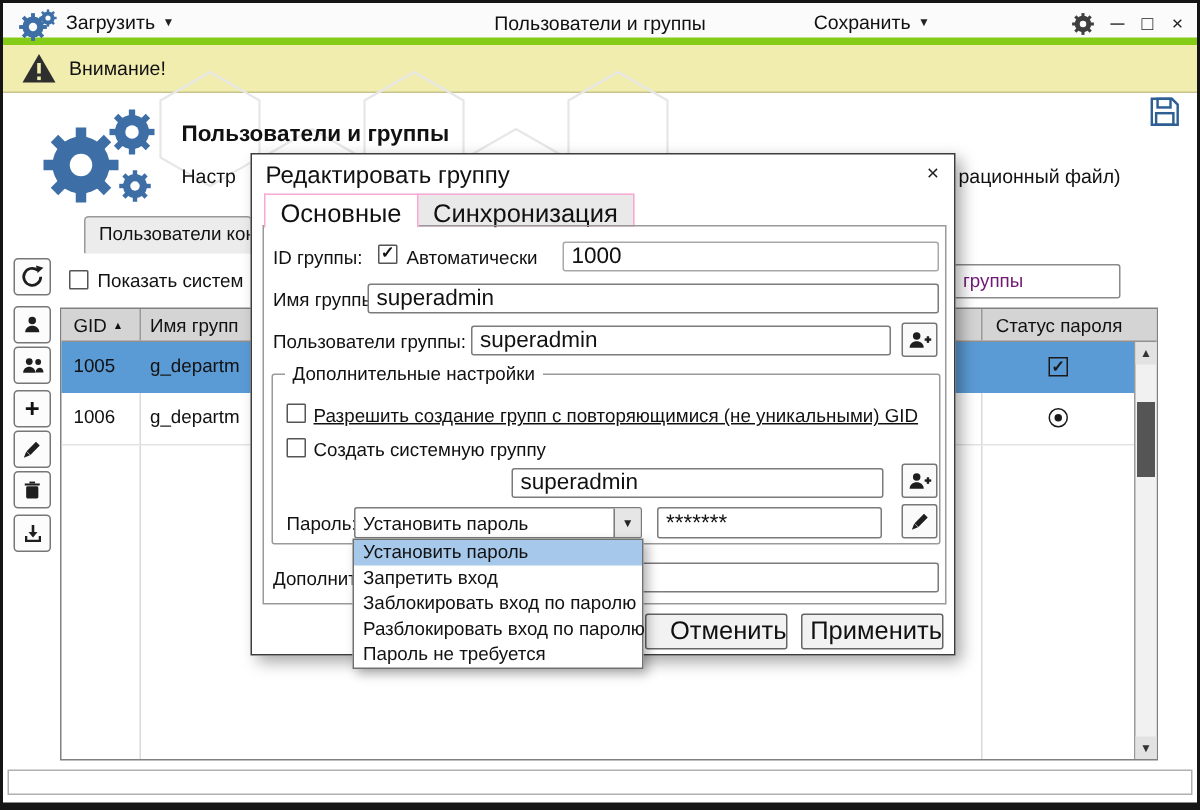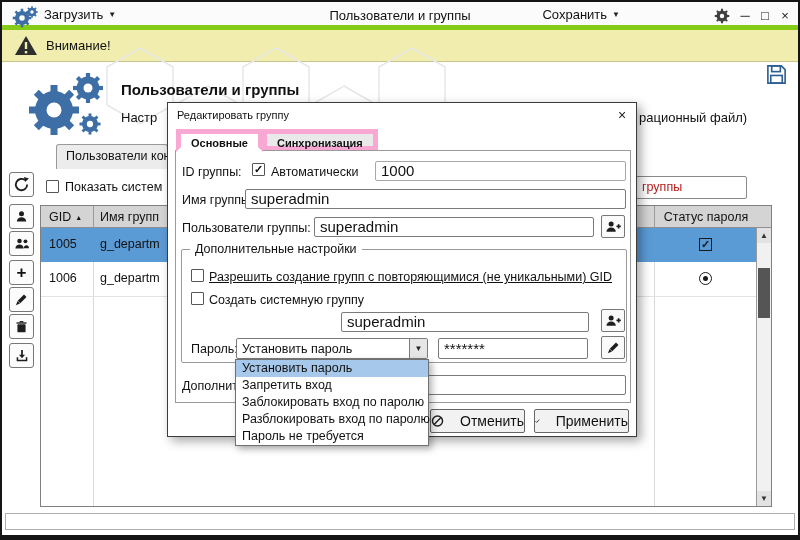--- a/index.html
+++ b/index.html
@@ -4,21 +4,21 @@
 <style>
   * { margin:0; padding:0; box-sizing:border-box; }
   html,body { background:#888; }
   #app {
     position:relative; width:800px; height:540px; overflow:hidden;
     background:#ffffff; border:2px solid #151515; border-bottom-width:5px;
     font-family:"Liberation Sans", sans-serif; color:#111;
   }
   .abs { position:absolute; }
   .lbl { font-size:12.5px; color:#111; white-space:nowrap; }
-  .muted { color:#b91c1c; }
+  .muted { color:#701a75; }
   .input {
     position:absolute; background:#fff; border:1px solid #7b7b7b; border-radius:2px;
     font-size:15px; line-height:18px; height:20px; padding:0 5px;
     white-space:nowrap; overflow:hidden; color:#111;
   }
   .checkbox {
     position:absolute; width:13px; height:13px; border:1px solid #555; background:#fff;
     border-radius:1px; font-size:11px; line-height:11px; text-align:center; font-weight:bold;
   }
   
@@ -58,40 +58,40 @@
   .sb-thumb { position:absolute; left:1px; right:1px; top:40px; height:50px; background:#555; }
   .cbx-glyph { width:13px; height:13px; border:1.6px solid #1a1a1a; display:flex; align-items:center;
     justify-content:center; font-size:11px; font-weight:bold; color:#1a1a1a; }
   .radio-glyph { width:13px; height:13px; border:1.6px solid #1a1a1a; border-radius:50%;
     display:flex; align-items:center; justify-content:center; }
   .radio-dot { width:5px; height:5px; border-radius:50%; background:#1a1a1a; }
   
   .dialog { position:absolute; left:165px; top:100px; width:470px; height:335px; background:#fff;
     border:1px solid #3c3c3c; box-shadow:4px 4px 10px rgba(0,0,0,0.35); z-index:10; }
   .dlg-title { position:absolute; left:0; top:0; right:0; height:26px; }
-  .dlg-title .t { position:absolute; left:9px; top:6px; font-size:11px;text-align:center; }
+  .dlg-title .t { position:absolute; left:9px; top:6px; font-size:16px;text-align:center; }
   .dlg-close { position:absolute; right:6px; top:4px; width:16px; height:16px; text-align:center;
     font-size:14px; line-height:16px; color:#222; }
   .dtabs { position:absolute; left:8px; top:26px; display:flex; }
-  .dtab { height:22px; border:5px solid #f9a8d4; background:#e9e9e9; font-size:11px;
-    padding:3px 10px 0; margin-right:-1px; position:relative;font-weight:bold; }
+  .dtab { height:22px; border:1px solid #f9a8d4; background:#e9e9e9; font-size:17px;
+    padding:3px 10px 0; margin-right:-1px; position:relative; }
   .dtab.active { background:#fff; z-index:3; border-bottom-color:#fff; height:23px; }
   .dframe { position:absolute; left:7px; top:47px; width:456px; height:253px; border:1px solid #9a9a9a; }
   .fieldset { position:absolute; left:13px; top:146px; width:446px; height:114px;
     border:1px solid #9a9a9a; border-radius:2px; }
   .legend { position:absolute; left:8px; top:-8px; background:#fff; padding:0 5px; font-size:12.5px; }
   .sqbtn { position:absolute; width:24px; height:23px; background:#fafafa; border:1px solid #777;
     border-radius:2px; display:flex; align-items:center; justify-content:center; }
   .combo { position:absolute; left:68px; top:235px; width:192px; height:21px; background:#fff;
     border:1px solid #7b7b7b; border-radius:2px; font-size:12.5px; }
   .combo .val { position:absolute; left:5px; top:3px; white-space:nowrap; }
   .combo .arr { position:absolute; right:0; top:0; bottom:0; width:18px; background:#e6e6e6;
     border-left:1px solid #7b7b7b; text-align:center; font-size:8px; line-height:19px; color:#222; }
   .btn { position:absolute; height:24px; background:#f2f2f2; border:1px solid #666; border-radius:2px;
-    font-size:14px; display:flex; align-items:center; justify-content:center; gap:16px; }
+    font-size:17px; display:flex; align-items:center; justify-content:center; gap:16px; }
   
   .pw-dropdown { position:absolute; left:233px; top:357px; width:194px; background:#fff;
     border:1px solid #707070; z-index:30; box-shadow:3px 3px 7px rgba(0,0,0,0.3); }
   .pw-item { height:17px; line-height:17px; font-size:12.5px; padding:0 6px; white-space:nowrap; }
   .pw-item.sel { background:#a6c8ea; }
   
   .statusbar { position:absolute; left:3px; right:3px; top:511px; height:17px; background:#fff;
     border:1px solid #b0b0b0; }
   .hexes { position:absolute; left:100px; top:44px; z-index:0; }
   .z1 { z-index:1; }
@@ -372,21 +372,21 @@
     <span class="abs lbl" style="left:14px;top:276px;">Дополнит</span>
     <div class="input" style="left:177px;top:272px;width:281px;"></div>
 
     <div class="btn" style="left:262px;top:306px;width:95px;">
       <svg width="14" height="14" viewBox="0 0 16 16">
         <circle cx="8" cy="8" r="6.2" fill="none" stroke="#222" stroke-width="1.8"></circle>
         <line x1="3.8" y1="12.2" x2="12.2" y2="3.8" stroke="#222" stroke-width="1.8"></line>
       </svg>
       <span>Отменить</span>
     </div>
-    <div class="btn" style="left:366px;top:306px;width:95px;">
+    <div class="btn" style="left:366px;top:306px;width:95px;justify-content:flex-end;">
       <svg width="14" height="12" viewBox="0 0 16 14">
         <path d="M1.5 7.5 6 12 14.5 2" fill="none" stroke="#222" stroke-width="2.8"></path>
       </svg>
       <span>Применить</span>
     </div>
   </div>
 
   <div class="pw-dropdown">
     <div class="pw-item sel">Установить пароль</div>
     <div class="pw-item">Запретить вход</div>

